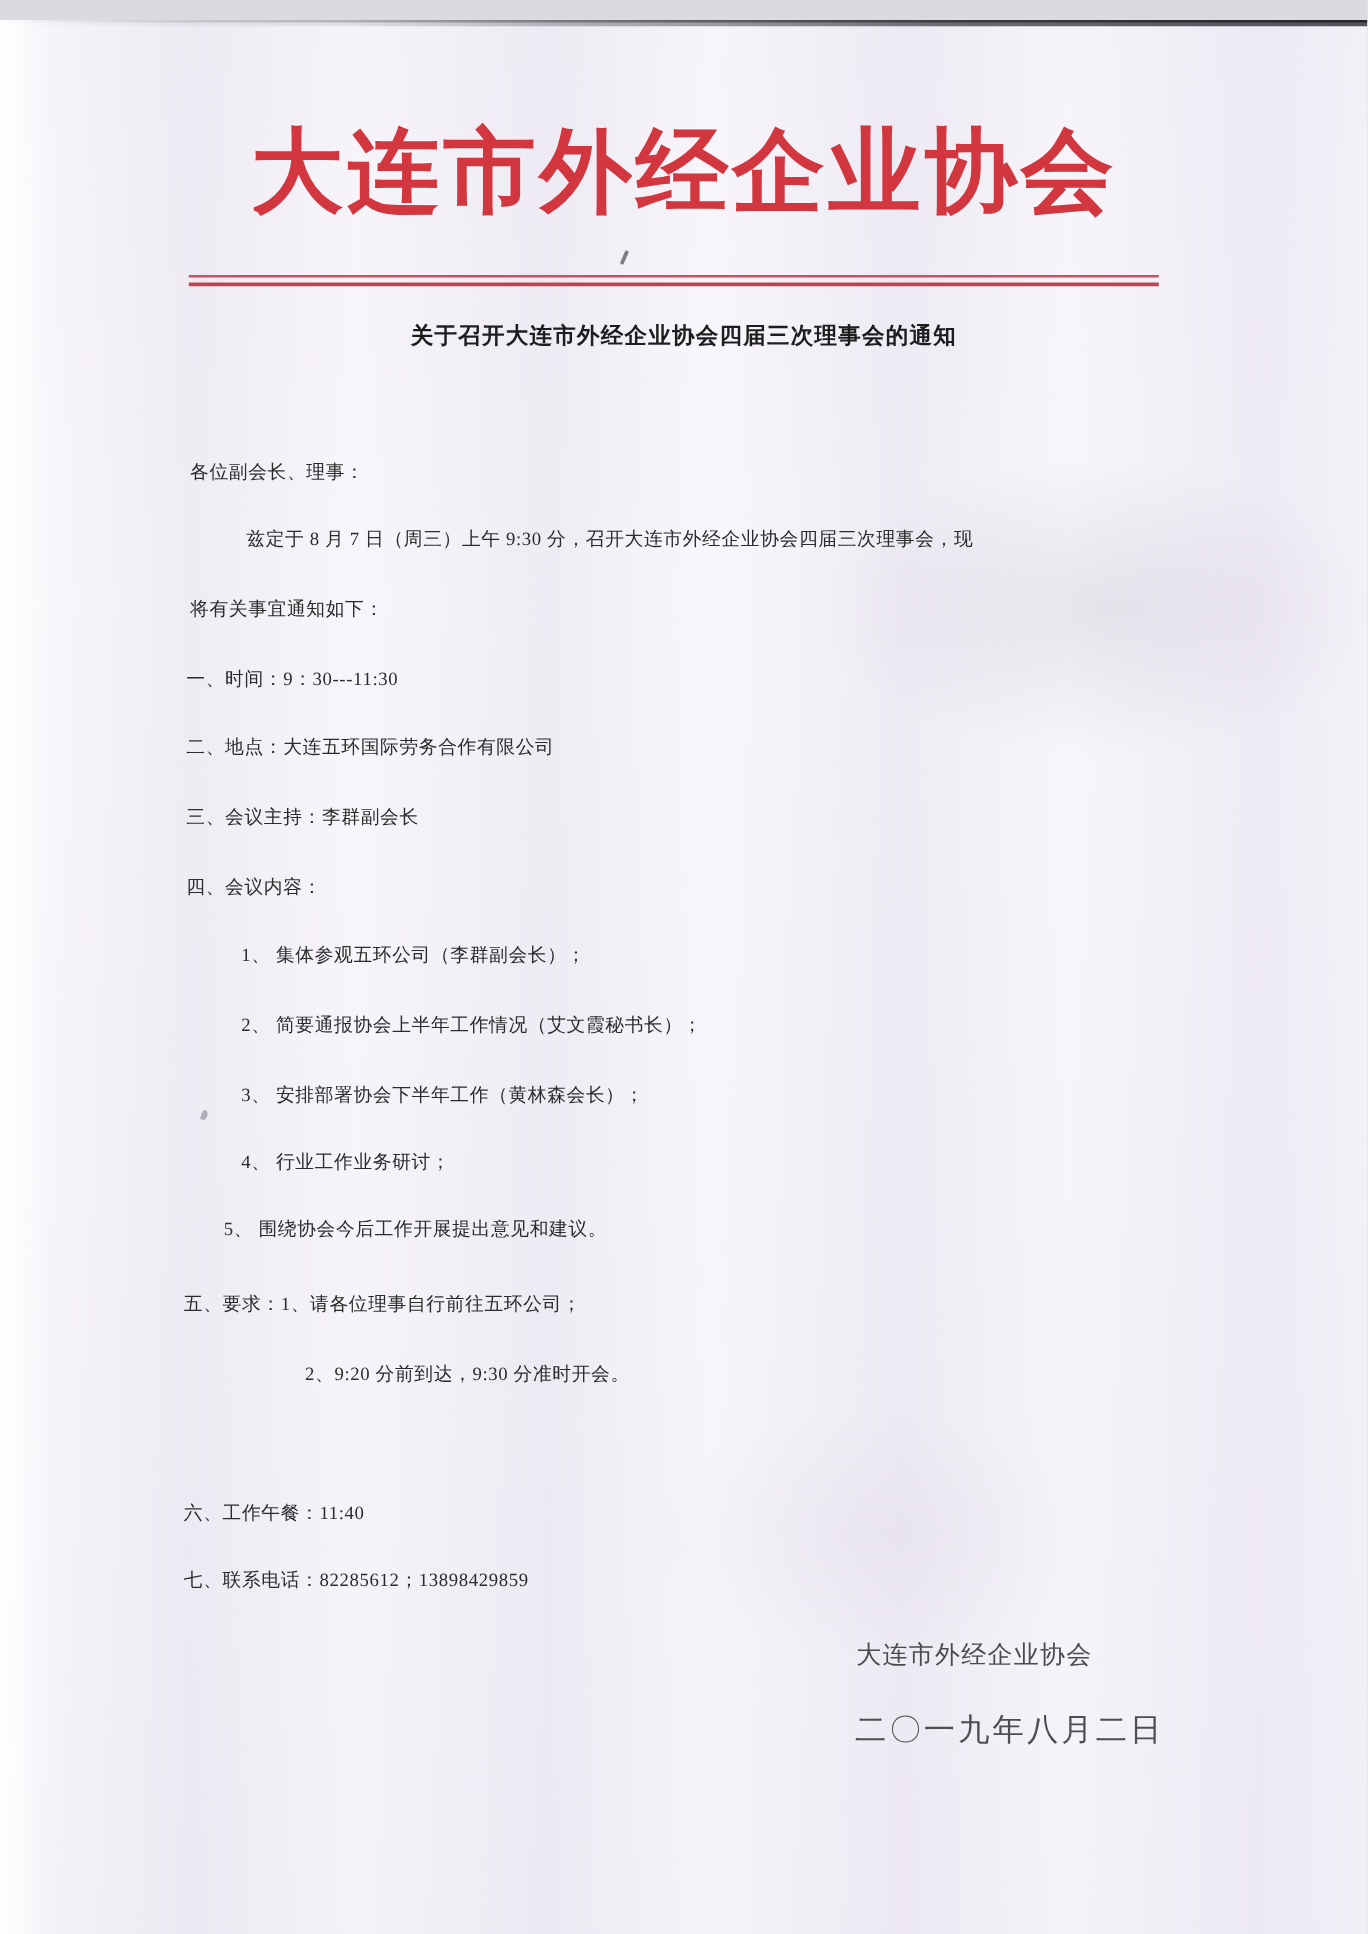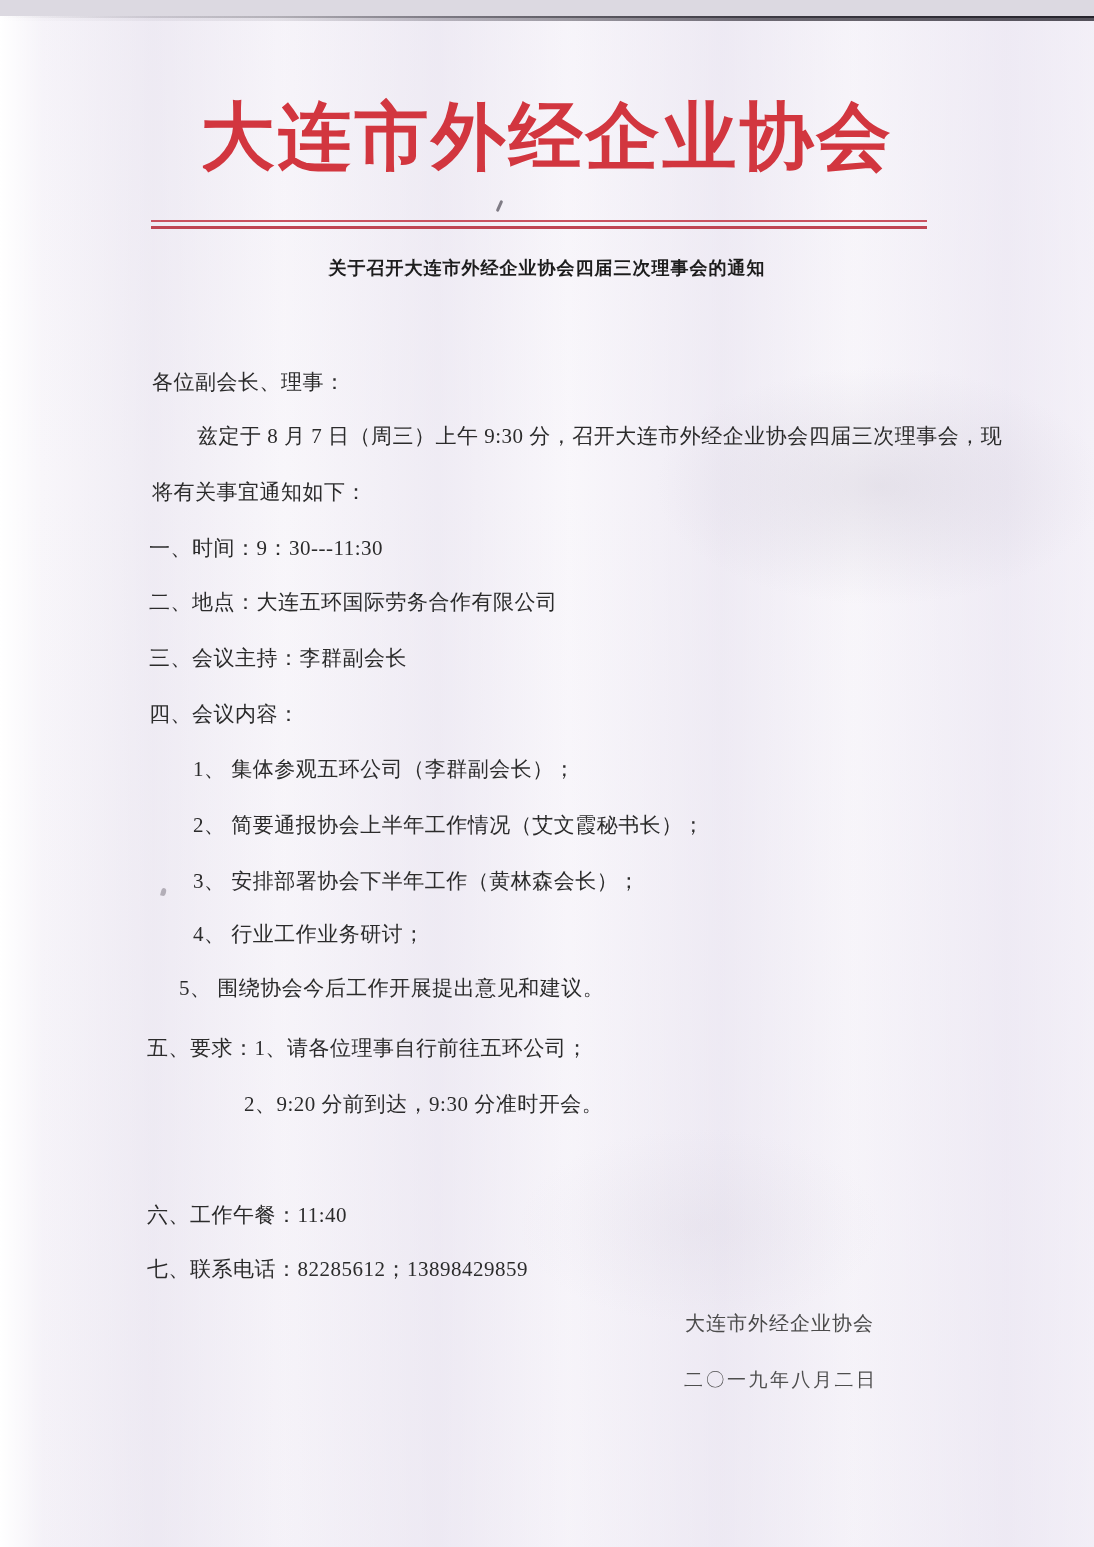--- a/index.html
+++ b/index.html
@@ -20,23 +20,23 @@
     background:linear-gradient(90deg, rgba(90,85,100,0) 0%, rgba(90,85,100,0.12) 25%,
       rgba(70,66,78,0.45) 48%, rgba(52,48,58,0.70) 70%, rgba(45,42,52,0.80) 100%);}
   .top-edge::after{content:"";position:absolute;top:0;left:0;height:2px;width:100%;
     background:linear-gradient(90deg, transparent 0%, rgba(40,38,46,0.5) 50%, rgba(30,28,36,0.85) 100%);}
   .org{position:absolute;top:72px;left:0;width:100%;text-align:center;
     font-size:74px;font-weight:700;color:#d2363f;letter-spacing:3px;white-space:nowrap;}
   .rule-top{position:absolute;top:204px;left:151px;width:776px;height:2px;background:#c9515f;}
   .rule-bottom{position:absolute;top:210px;left:151px;width:776px;height:3px;background:#bf4452;}
   .doc-title{position:absolute;top:240px;left:0;width:100%;text-align:center;
     font-size:18px;font-weight:700;color:#1d1d1d;letter-spacing:1px;white-space:nowrap;}
-  .line{position:absolute;font-size:21px;color:#2b2b2b;letter-spacing:0.5px;white-space:nowrap;}
+  .line{position:absolute;font-size:15px;color:#2b2b2b;letter-spacing:0.5px;white-space:nowrap;}
   .sig{position:absolute;font-size:20px;color:#4b4b4b;letter-spacing:1px;white-space:nowrap;}
-  .sig-date{position:absolute;font-size:19px;color:#4e4e4e;letter-spacing:2.5px;white-space:nowrap;}
+  .sig-date{position:absolute;font-size:25px;color:#4e4e4e;letter-spacing:2.5px;white-space:nowrap;}
   .speck-tick{position:absolute;left:498px;top:184px;width:3px;height:12px;background:#5a5560;
     transform:rotate(24deg);border-radius:2px;opacity:.75;}
   .speck-dot{position:absolute;left:161px;top:872px;width:5px;height:8px;background:#8a8590;
     border-radius:50% 50% 50% 0;transform:rotate(15deg);opacity:.6;}
 </style>
 </head>
 <body>
 
 <div class="page">
 

